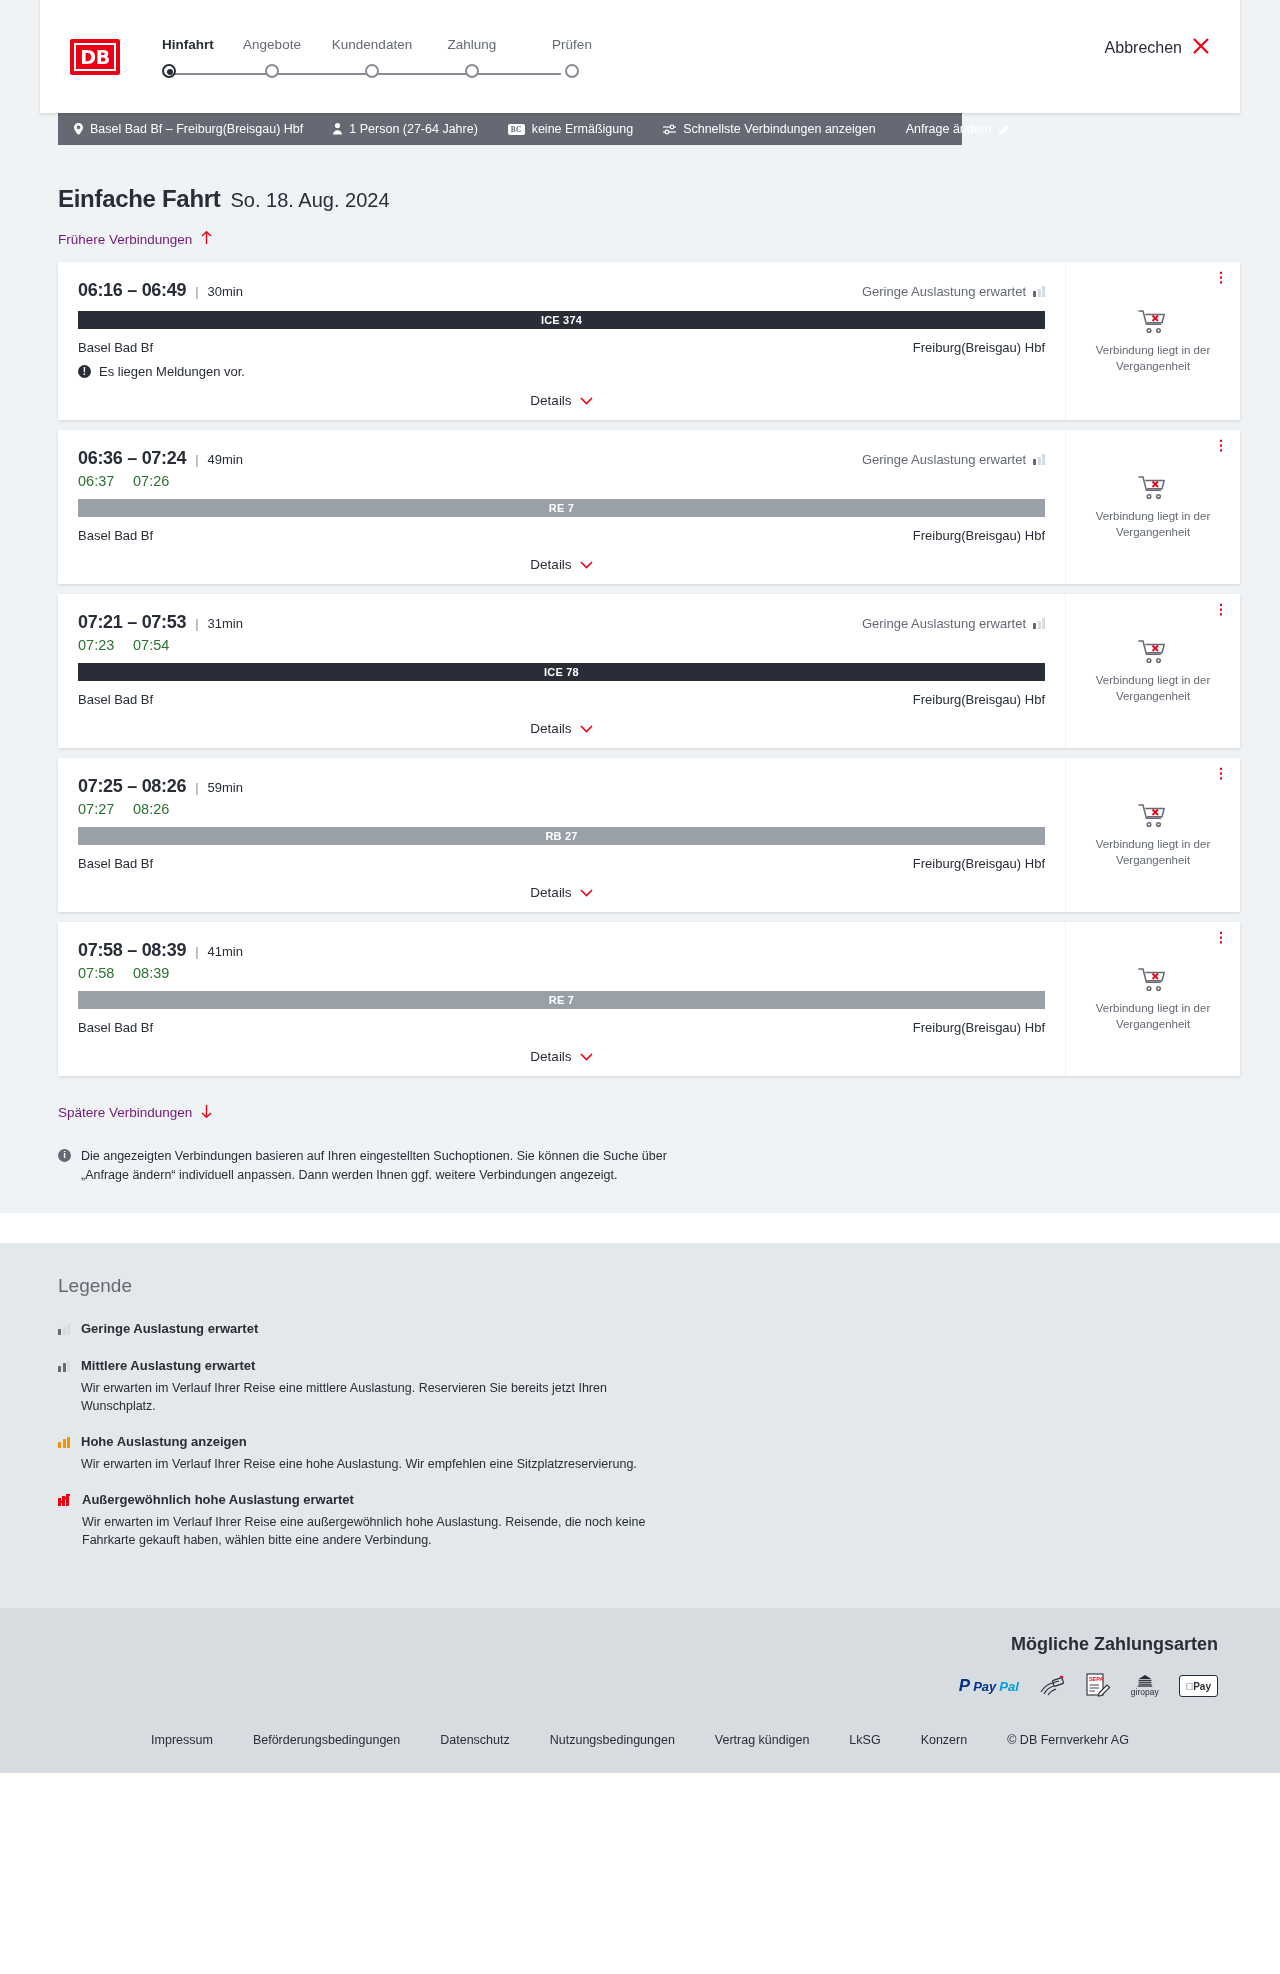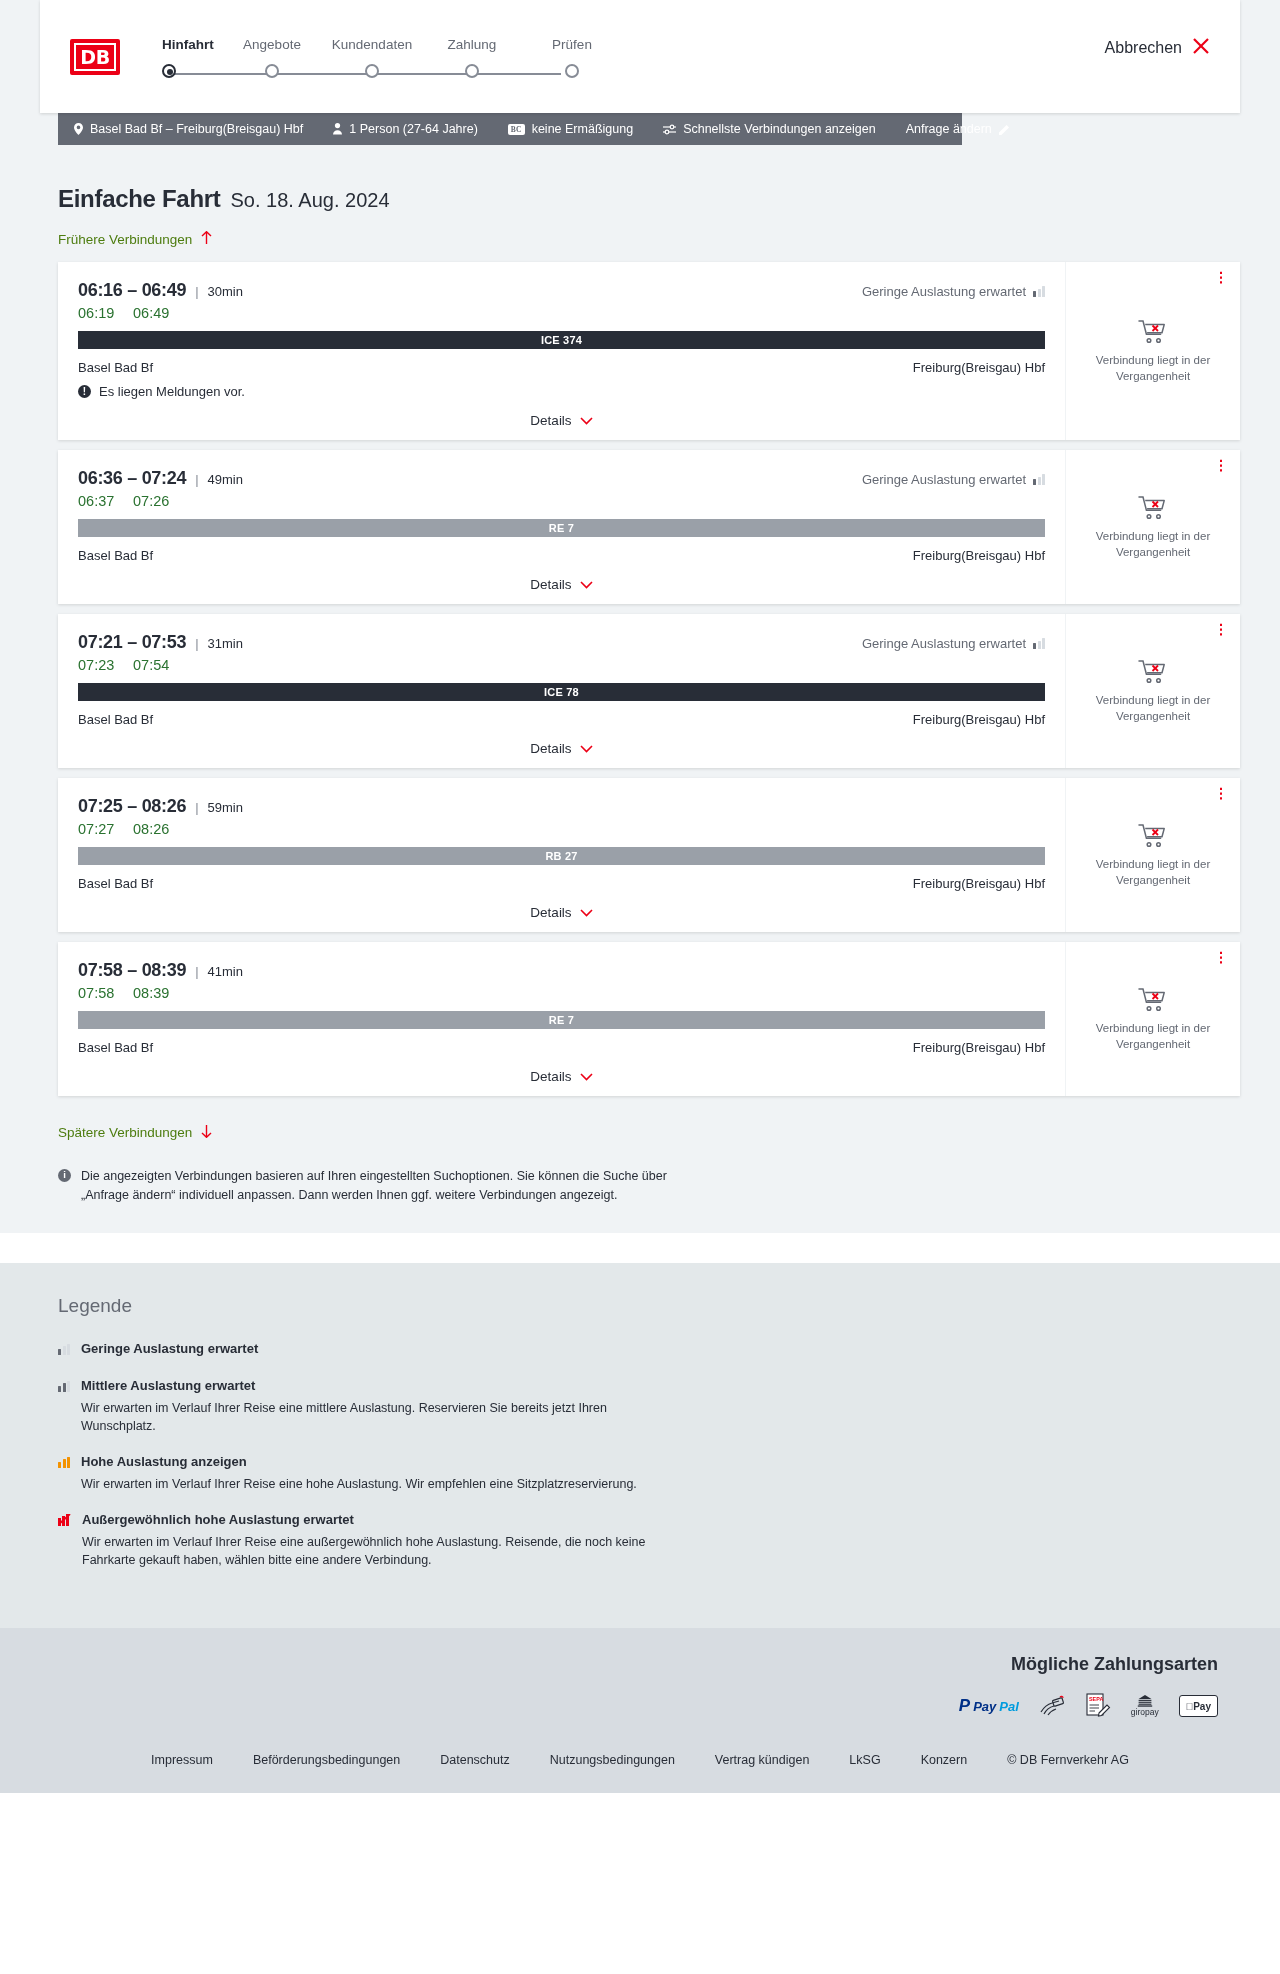--- a/index.html
+++ b/index.html
@@ -119,21 +119,21 @@
   }
   .pencil { font-size: 11px; }
 
   
   .main { padding: 0 40px 0 58px; }
   .trip-title { margin-top: 40px; display: flex; align-items: baseline; gap: 10px; }
   .trip-title h1 { font-size: 24px; font-weight: bold; letter-spacing: -0.3px; }
   .trip-title .date { font-size: 20px; color: #282d37; }
   .nav-link {
     display: inline-flex; align-items: center; gap: 9px;
-    font-size: 13.5px; color: #4d7c0f; cursor: pointer;
+    font-size: 13.5px; color: #701a75; cursor: pointer;
     margin-top: 18px;
   }
   .arrow { color: #ec0016; font-size: 15px; }
 
   
   .cards { margin-top: 14px; }
   .card {
     display: flex;
     background: #ffffff;
     box-shadow: 0 1px 3px rgba(0,0,0,0.13);
@@ -379,24 +379,20 @@
         <span class="dur">30min</span>
         <span class="occupancy">
             <span>Geringe Auslastung erwartet</span>
             <span class="occ-bars low">
                   <i class="b1"></i>
                   <i class="b2"></i>
                   <i class="b3"></i>
                 </span>
           </span>
       </div>
-      <div class="row-actual">
-        <span class="actual first">06:19</span>
-        <span class="actual">06:49</span>
-      </div>
       <div class="train-bar ice">
         <span>ICE 374</span>
       </div>
       <div class="row-stations">
         <span>Basel Bad Bf</span>
         <span>Freiburg(Breisgau) Hbf</span>
       </div>
       <div class="msg-row">
           <span class="warn-ico">!</span>
           <span>Es liegen Meldungen vor.</span>

